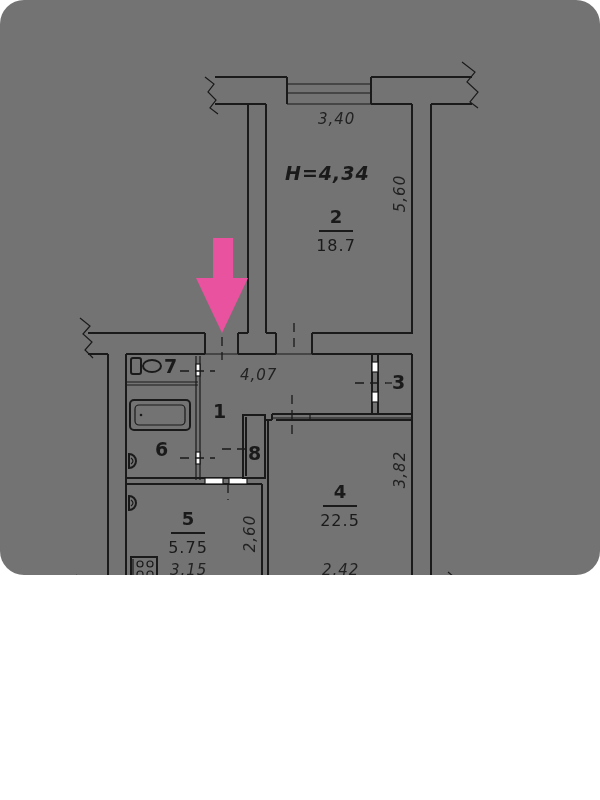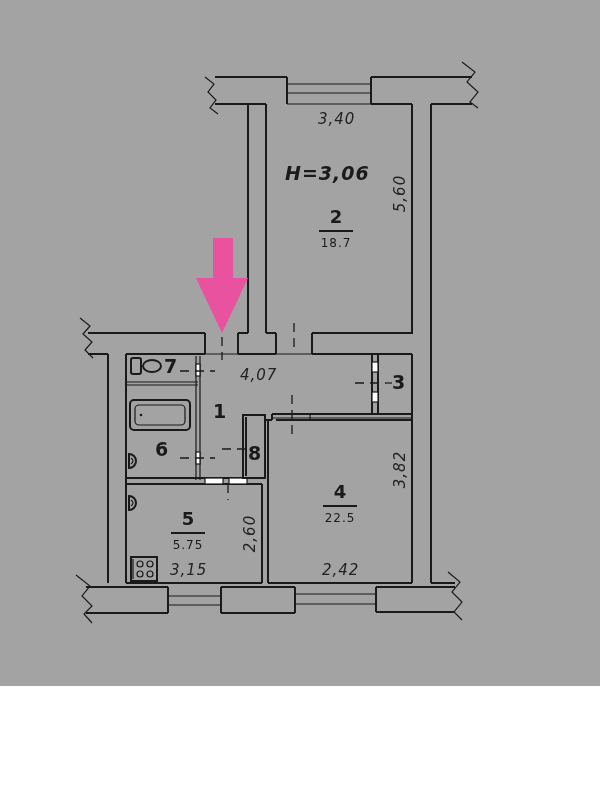--- a/index.html
+++ b/index.html
@@ -1,22 +1,23 @@
 <!DOCTYPE html>
 <html><head>
 <meta charset="utf-8">
 <style>
   html, body { margin: 0; padding: 0; background: #ffffff; }
   #canvas {
     position: relative;
     width: 600px;
-    height: 686px;
-    background: #a3a3a3;
+    height: 575px;
+    background: #737373;
     overflow: hidden;
     font-family: "DejaVu Sans", sans-serif;
+    border-radius: 24px;
   }
   svg.plan { position: absolute; left: 0; top: 0; width: 600px; height: 800px; }
   .line { stroke: #1a1a1a; stroke-width: 2; fill: none; }
   .thin { stroke: #1a1a1a; stroke-width: 1.2; fill: none; }
   .dash { stroke: #1a1a1a; stroke-width: 1.3; fill: none; stroke-dasharray: 9 6; }
   .win { stroke: #1a1a1a; stroke-width: 1.2; fill: #ffffff; }
   .label {
     position: absolute;
     color: #1a1a1a;
     white-space: nowrap;
@@ -24,21 +25,21 @@
   }
   .dim {
     font-family: "DejaVu Sans", sans-serif;
     font-style: italic;
     font-size: 15px;
     letter-spacing: 1px;
     color: #222;
   }
   .dim.vert { transform: rotate(-90deg); transform-origin: center center; }
   .roomnum { font-size: 18px; font-weight: bold; }
-  .roomarea { font-size: 12px; letter-spacing: 1px; }
+  .roomarea { font-size: 16px; letter-spacing: 1px; }
   .room-block { position: absolute; text-align: center; color: #1a1a1a; }
   .room-block .rule { height: 1.6px; background: #1a1a1a; margin: 3px auto 4px auto; }
   .height-label { font-size: 19px; font-weight: bold; font-style: italic; letter-spacing: 1px; }
   .small-num { font-size: 19px; font-weight: bold; }
 </style>
 </head>
 <body>
 
 <div id="canvas">
   <svg class="plan" viewBox="0 0 600 800">
@@ -197,21 +198,21 @@
       <line class="dash" x1="228" y1="484" x2="228" y2="500"></line>
       <line class="thin" x1="386" y1="383" x2="392" y2="383"></line>
     </g>
 
     <g>
       <polygon points="213,238 233,238 233,278 248,278 222,333 196,278 213,278" fill="#e8529e"></polygon>
     </g>
   </svg>
 
   <div class="label dim" style="left:318px;top:112px;">3,40</div>
-  <div class="label height-label" style="left:285px;top:164px;">H=3,06</div>
+  <div class="label height-label" style="left:285px;top:164px;">H=4,34</div>
   <div class="label dim vert" style="left:382px;top:186px;">5,60</div>
 
   <div class="room-block" style="left:314px;top:206px;width:44px;">
     <div class="roomnum">2</div>
     <div class="rule" style="width:34px;"></div>
     <div class="roomarea">18.7</div>
   </div>
 
   <div class="label small-num" style="left:164px;top:357px;">7</div>
   <div class="label dim" style="left:240px;top:368px;">4,07</div>

